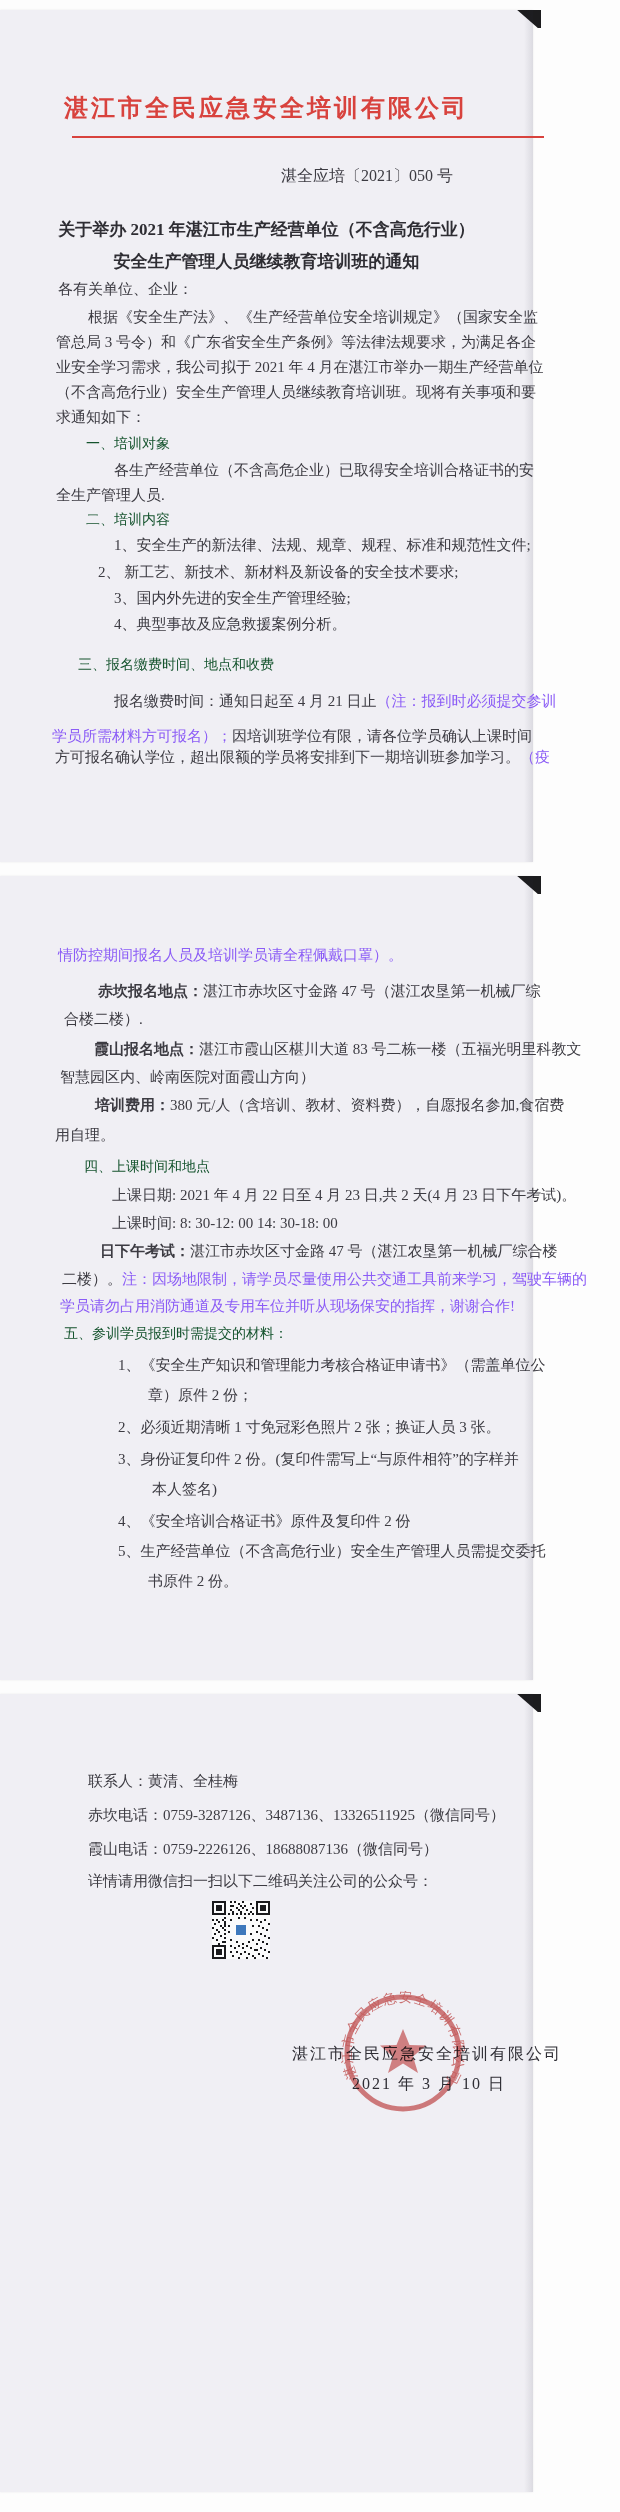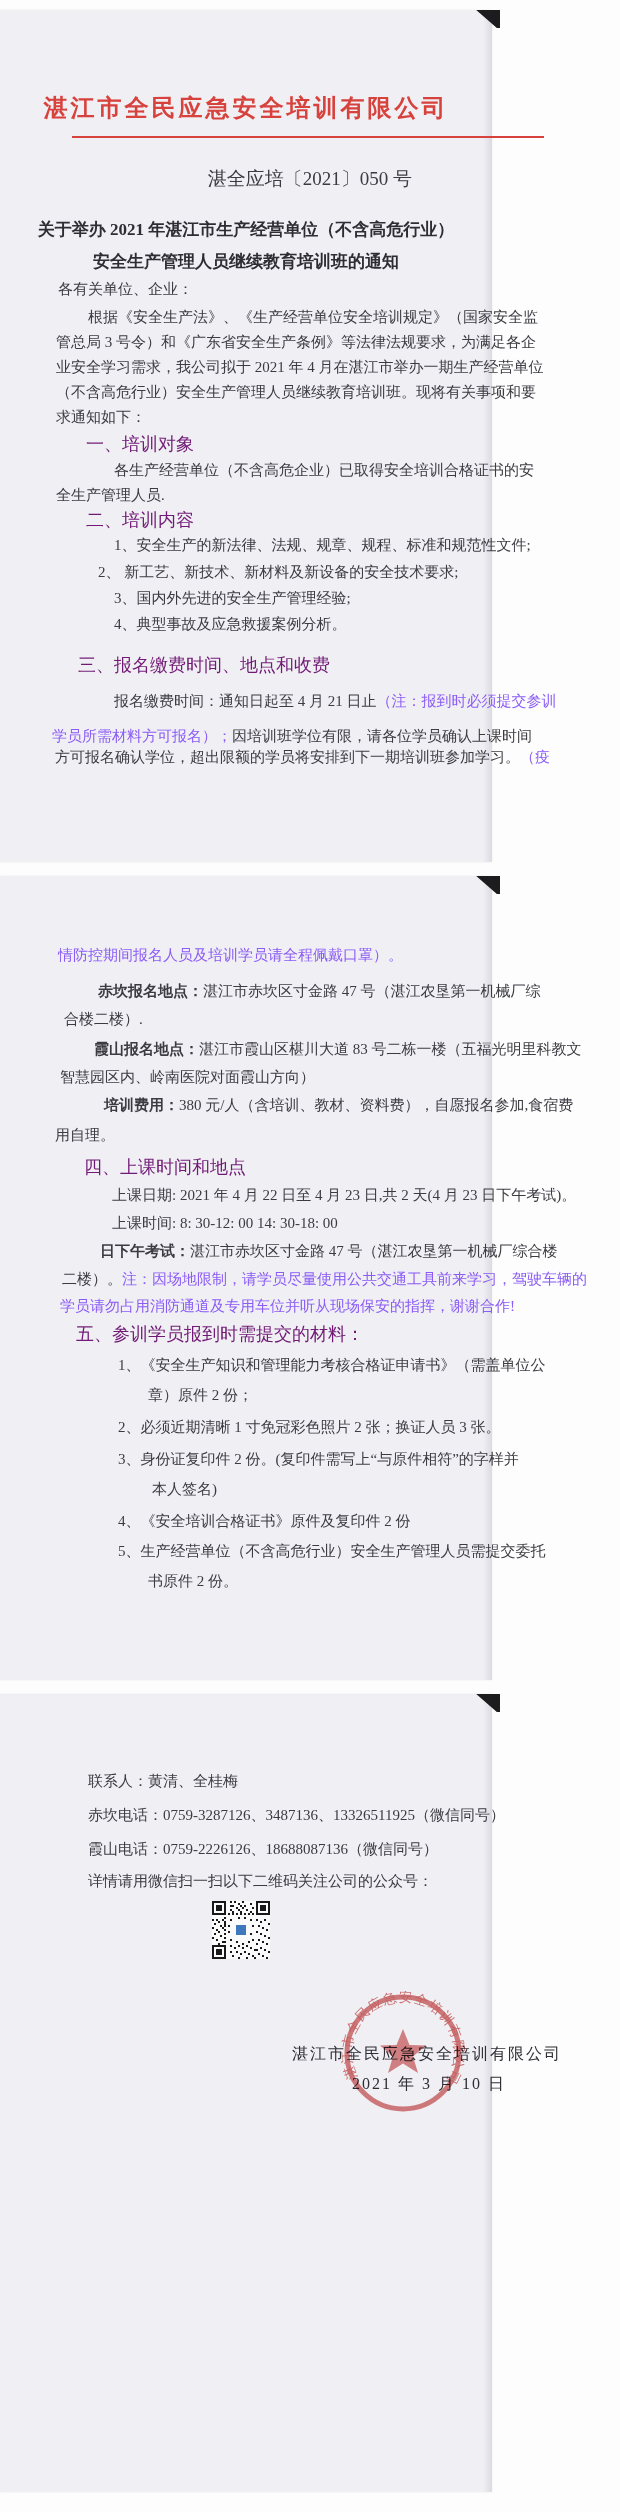--- a/index.html
+++ b/index.html
@@ -4,43 +4,44 @@
 <style>
   html,body{margin:0;padding:0;}
   body{
     width:620px;height:2512px;position:relative;background:#fdfdfd;
     font-family:"Liberation Serif","DejaVu Serif",serif;
     color:#3c3b42;overflow:hidden;
   }
   .page{
     position:absolute;left:0;width:492px;background:#f0eff4;
     box-shadow:0 0 2px rgba(0,0,0,.08);
+    padding-left:41px;
   }
   #page1{top:10px;height:852px;}
   #page2{top:876px;height:804px;}
   #page3{top:1694px;height:798px;}
   .corner{
     position:absolute;top:0;right:-8px;width:28px;height:18px;background:#1c1c1e;
     clip-path:polygon(100% 0,15% 0,100% 115%);
   }
   .edge{
     position:absolute;top:0;right:0;width:9px;height:100%;
     background:linear-gradient(to right,rgba(0,0,0,0),rgba(40,40,60,.10));
   }
   .ln{position:absolute;white-space:nowrap;font-size:15px;line-height:22px;}
   .red{color:#8b5cf6;}
   .bold{font-weight:bold;}
   .company-title{
     position:absolute;top:82px;left:0;width:100%;text-align:center;
     font-size:24px;font-weight:bold;color:#d8423d;letter-spacing:3px;
   }
   .red-rule{position:absolute;top:126px;left:72px;width:472px;height:2px;background:#d8423d;}
-  .doc-number{position:absolute;top:156px;right:80px;font-size:19px;color:#3c3b42;}
+  .doc-number{position:absolute;top:156px;right:80px;font-size:16px;color:#3c3b42;}
   .notice-h{position:absolute;left:0;width:100%;text-align:center;font-size:17px;font-weight:bold;color:#2e2d33;}
-  .sec-h{font-size:18px;color:#701a75;}
+  .sec-h{font-size:14px;color:#14532d;}
   .qr{position:absolute;width:58px;height:60px;}
   .stamp{position:absolute;opacity:.88;mix-blend-mode:multiply;}
   .sig{position:absolute;font-size:16px;color:#2f2e35;letter-spacing:2px;white-space:nowrap;}
 </style>
 </head>
 <body>
 
 <div class="page" id="page1">
   <div class="corner"></div>
   <div class="edge"></div>
@@ -92,38 +93,38 @@
   <div class="ln" style="top:104px;left:98px;">
     <span class="bold">赤坎报名地点：</span><span>湛江市赤坎区寸金路 47 号（湛江农垦第一机械厂综</span>
   </div>
   <div class="ln" style="top:132px;left:64px;">合楼二楼）.</div>
 
   <div class="ln" style="top:162px;left:94px;">
     <span class="bold">霞山报名地点：</span><span>湛江市霞山区椹川大道 83 号二栋一楼（五福光明里科教文</span>
   </div>
   <div class="ln" style="top:190px;left:60px;">智慧园区内、岭南医院对面霞山方向）</div>
 
-  <div class="ln" style="top:218px;left:104px;">
+  <div class="ln" style="top:218px;left:95px;">
     <span class="bold">培训费用：</span><span>380 元/人（含培训、教材、资料费），自愿报名参加,食宿费</span>
   </div>
   <div class="ln" style="top:248px;left:55px;">用自理。</div>
 
   <div class="ln sec-h" style="top:280px;left:84px;">四、上课时间和地点</div>
   <div class="ln" style="top:308px;left:112px;">上课日期: 2021 年 4 月 22 日至 4 月 23 日,共 2 天(4 月 23 日下午考试)。</div>
   <div class="ln" style="top:336px;left:112px;">上课时间:  8: 30-12: 00    14: 30-18: 00</div>
 
   <div class="ln" style="top:364px;left:100px;">
     <span class="bold">日下午考试：</span><span>湛江市赤坎区寸金路 47 号（湛江农垦第一机械厂综合楼</span>
   </div>
   <div class="ln red" style="top:419px;left:60px;">学员请勿占用消防通道及专用车位并听从现场保安的指挥，谢谢合作!</div>
   <div class="ln" style="top:392px;left:62px;">
     <span>二楼）。</span><span class="red">注：因场地限制，请学员尽量使用公共交通工具前来学习，驾驶车辆的</span>
   </div>
 
-  <div class="ln sec-h" style="top:447px;left:76px;">五、参训学员报到时需提交的材料：</div>
+  <div class="ln sec-h" style="top:447px;left:64px;">五、参训学员报到时需提交的材料：</div>
   <div class="ln" style="top:478px;left:118px;">1、《安全生产知识和管理能力考核合格证申请书》（需盖单位公</div>
   <div class="ln" style="top:508px;left:148px;">章）原件 2 份；</div>
   <div class="ln" style="top:540px;left:118px;">2、必须近期清晰 1 寸免冠彩色照片 2 张；换证人员 3 张。</div>
   <div class="ln" style="top:572px;left:118px;">3、身份证复印件 2 份。(复印件需写上“与原件相符”的字样并</div>
   <div class="ln" style="top:602px;left:152px;">本人签名)</div>
   <div class="ln" style="top:634px;left:118px;">4、《安全培训合格证书》原件及复印件 2 份</div>
   <div class="ln" style="top:664px;left:118px;">5、生产经营单位（不含高危行业）安全生产管理人员需提交委托</div>
   <div class="ln" style="top:694px;left:148px;">书原件 2 份。</div>
 </div>
 

